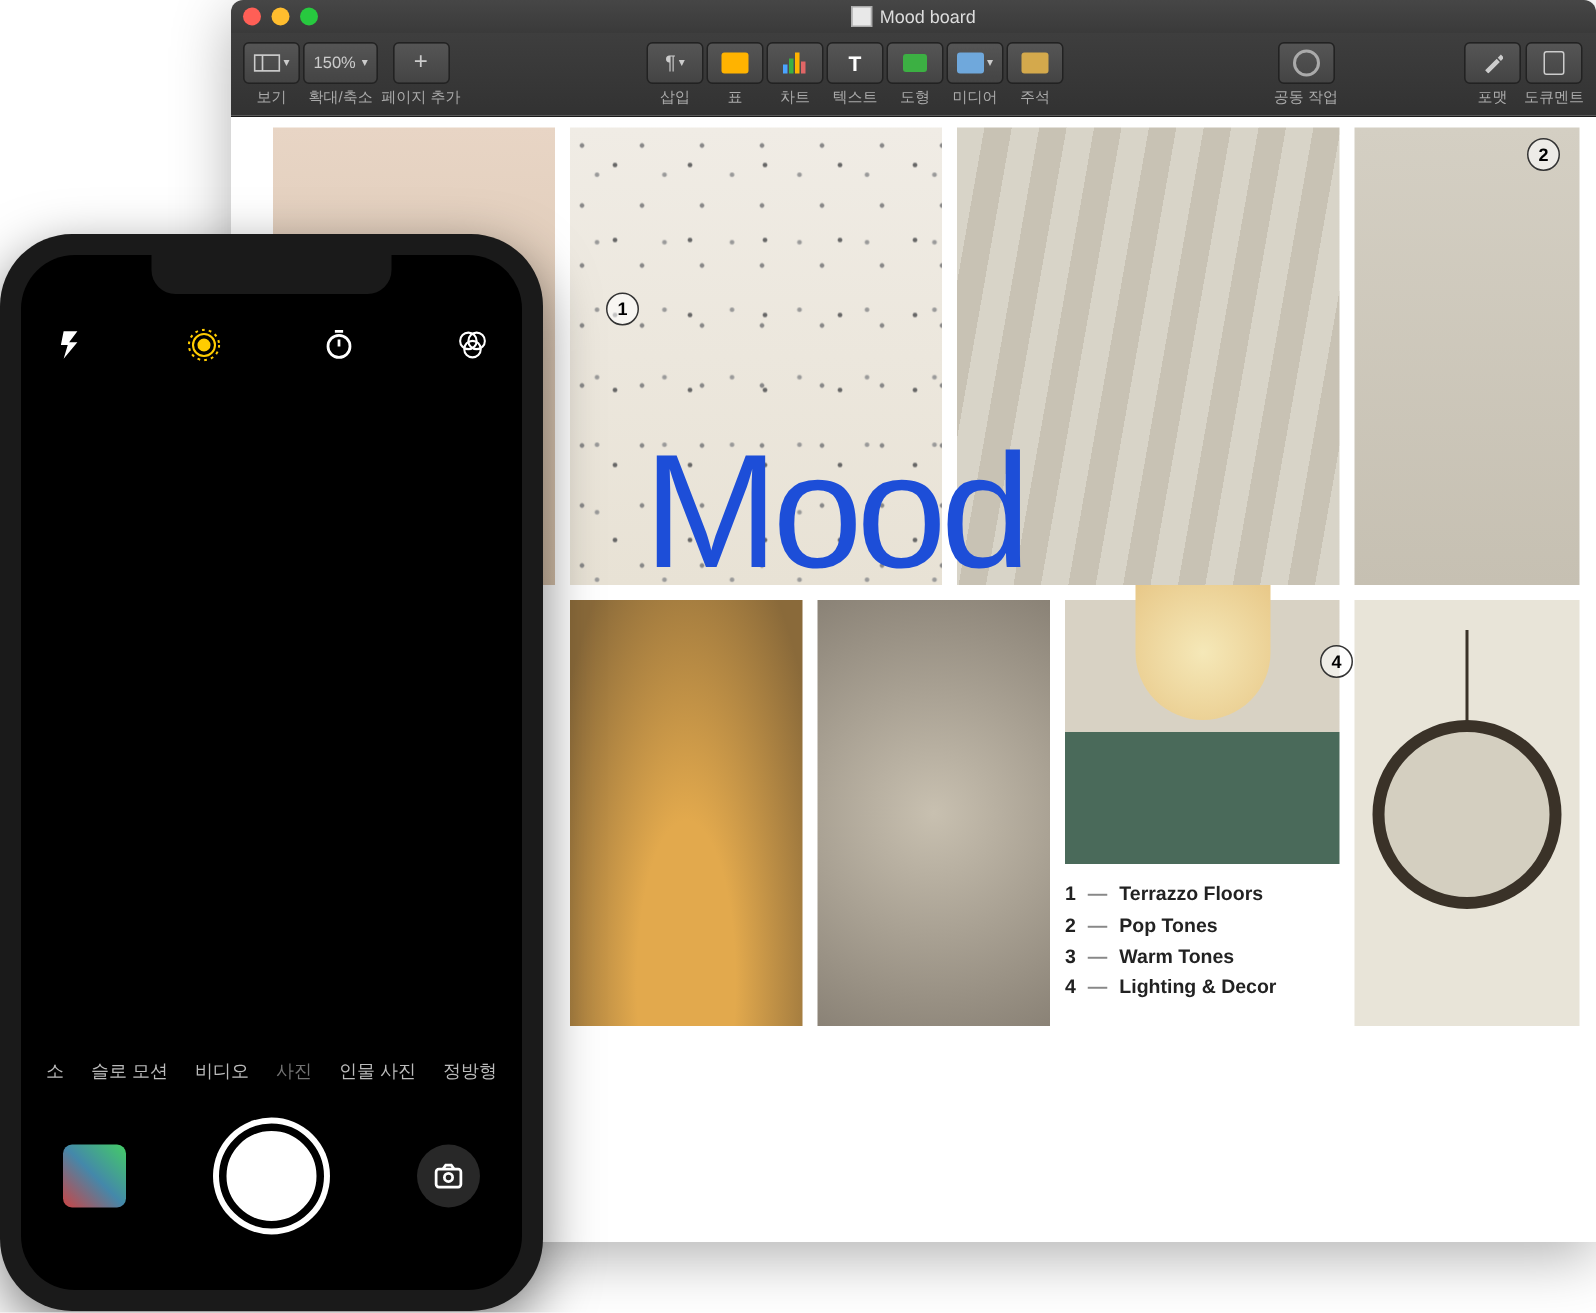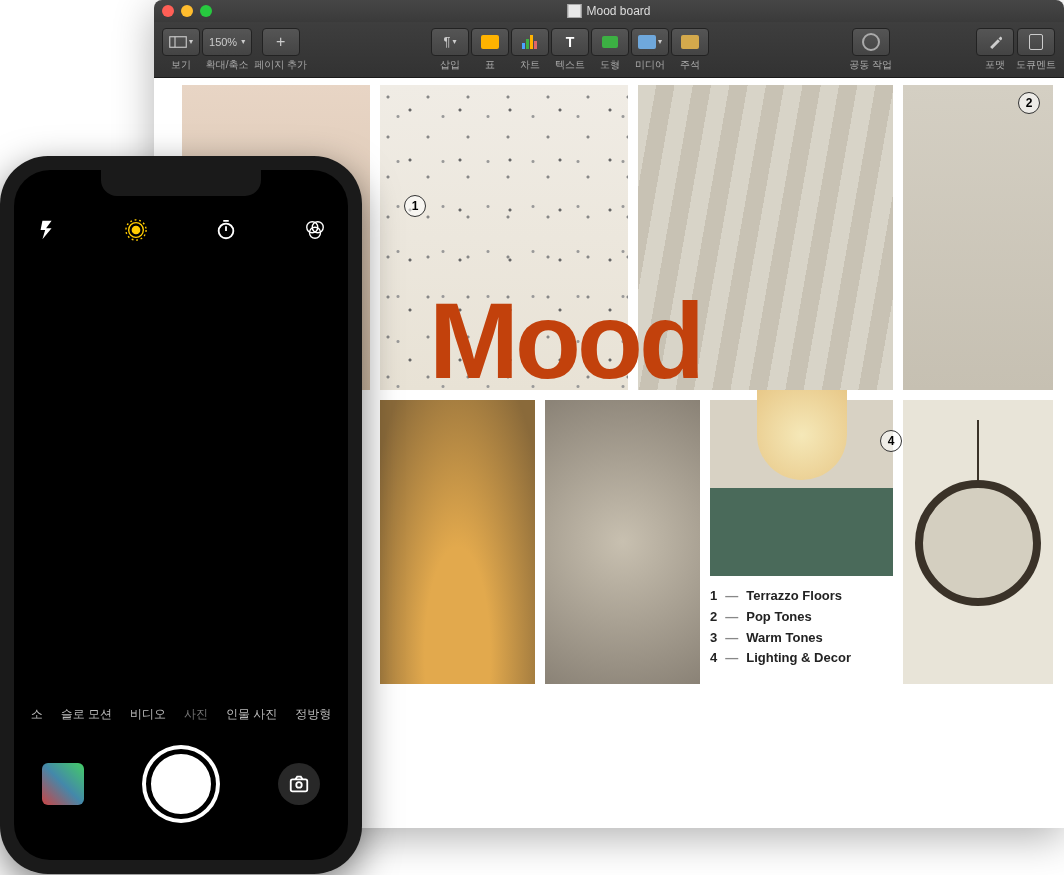--- a/index.html
+++ b/index.html
@@ -43,21 +43,21 @@
 .img3 { left: 484px; top: 7px; width: 255px; height: 305px; background: repeating-linear-gradient(100deg, #d8d4c8 0 18px, #c8c2b4 18px 36px); }
 .img4 { left: 749px; top: 7px; width: 150px; height: 305px; background: linear-gradient(#d4cfc3,#c6c0b2); }
 .img5 { left: 226px; top: 322px; width: 155px; height: 284px; background: radial-gradient(ellipse at 50% 90%, #e2a94d 30%, #8a6a3a 90%); }
 .img6 { left: 391px; top: 322px; width: 155px; height: 284px; background: radial-gradient(circle at 50% 50%, #c8c0b0,#8a8276); }
 .img7 { left: 556px; top: 322px; width: 183px; height: 176px; background: linear-gradient(#d8d2c4 50%, #4a6a5a 50%); position: absolute; }
 .img7::after { content:""; position:absolute; left:50%; top:-10px; transform:translateX(-50%); width:90px; height:90px; background: radial-gradient(#f5e8b8, #e8c888); border-radius: 0 0 50px 50px; }
 .img8 { left: 749px; top: 322px; width: 150px; height: 284px; background: #e8e4d8; }
 .img8::after { content:""; position:absolute; left:50%; top:80px; transform:translateX(-50%); width:110px; height:110px; border:8px solid #3a3228; border-radius:50%; background:#d4cfc0; }
 .img8::before { content:""; position:absolute; left:50%; top:20px; transform:translateX(-50%); width:2px; height:70px; background:#3a3228; }
 
-.headline { position: absolute; left: 275px; top: 212px; font-size: 108px; font-weight: 700; line-height: 0.95; letter-spacing: -4px; color: #c2410c; }
+.headline { position: absolute; left: 275px; top: 212px; font-size: 108px; font-weight: 400; line-height: 0.95; letter-spacing: -4px; color: #1d4ed8; }
 
 .callout { position: absolute; width: 22px; height: 22px; border: 1.5px solid #333; border-radius: 50%; display: flex; align-items: center; justify-content: center; font-size: 12px; font-weight: 600; background: rgba(255,255,255,0.6); }
 .co1 { left: 250px; top: 117px; }
 .co2 { left: 864px; top: 14px; }
 .co4 { left: 726px; top: 352px; }
 
 .list { position: absolute; left: 556px; top: 508px; font-size: 13px; line-height: 1.6; font-weight: 600; color: #222; }
 .list-row { display: flex; gap: 8px; }
 .list-num { }
 .list-dash { color: #888; }

